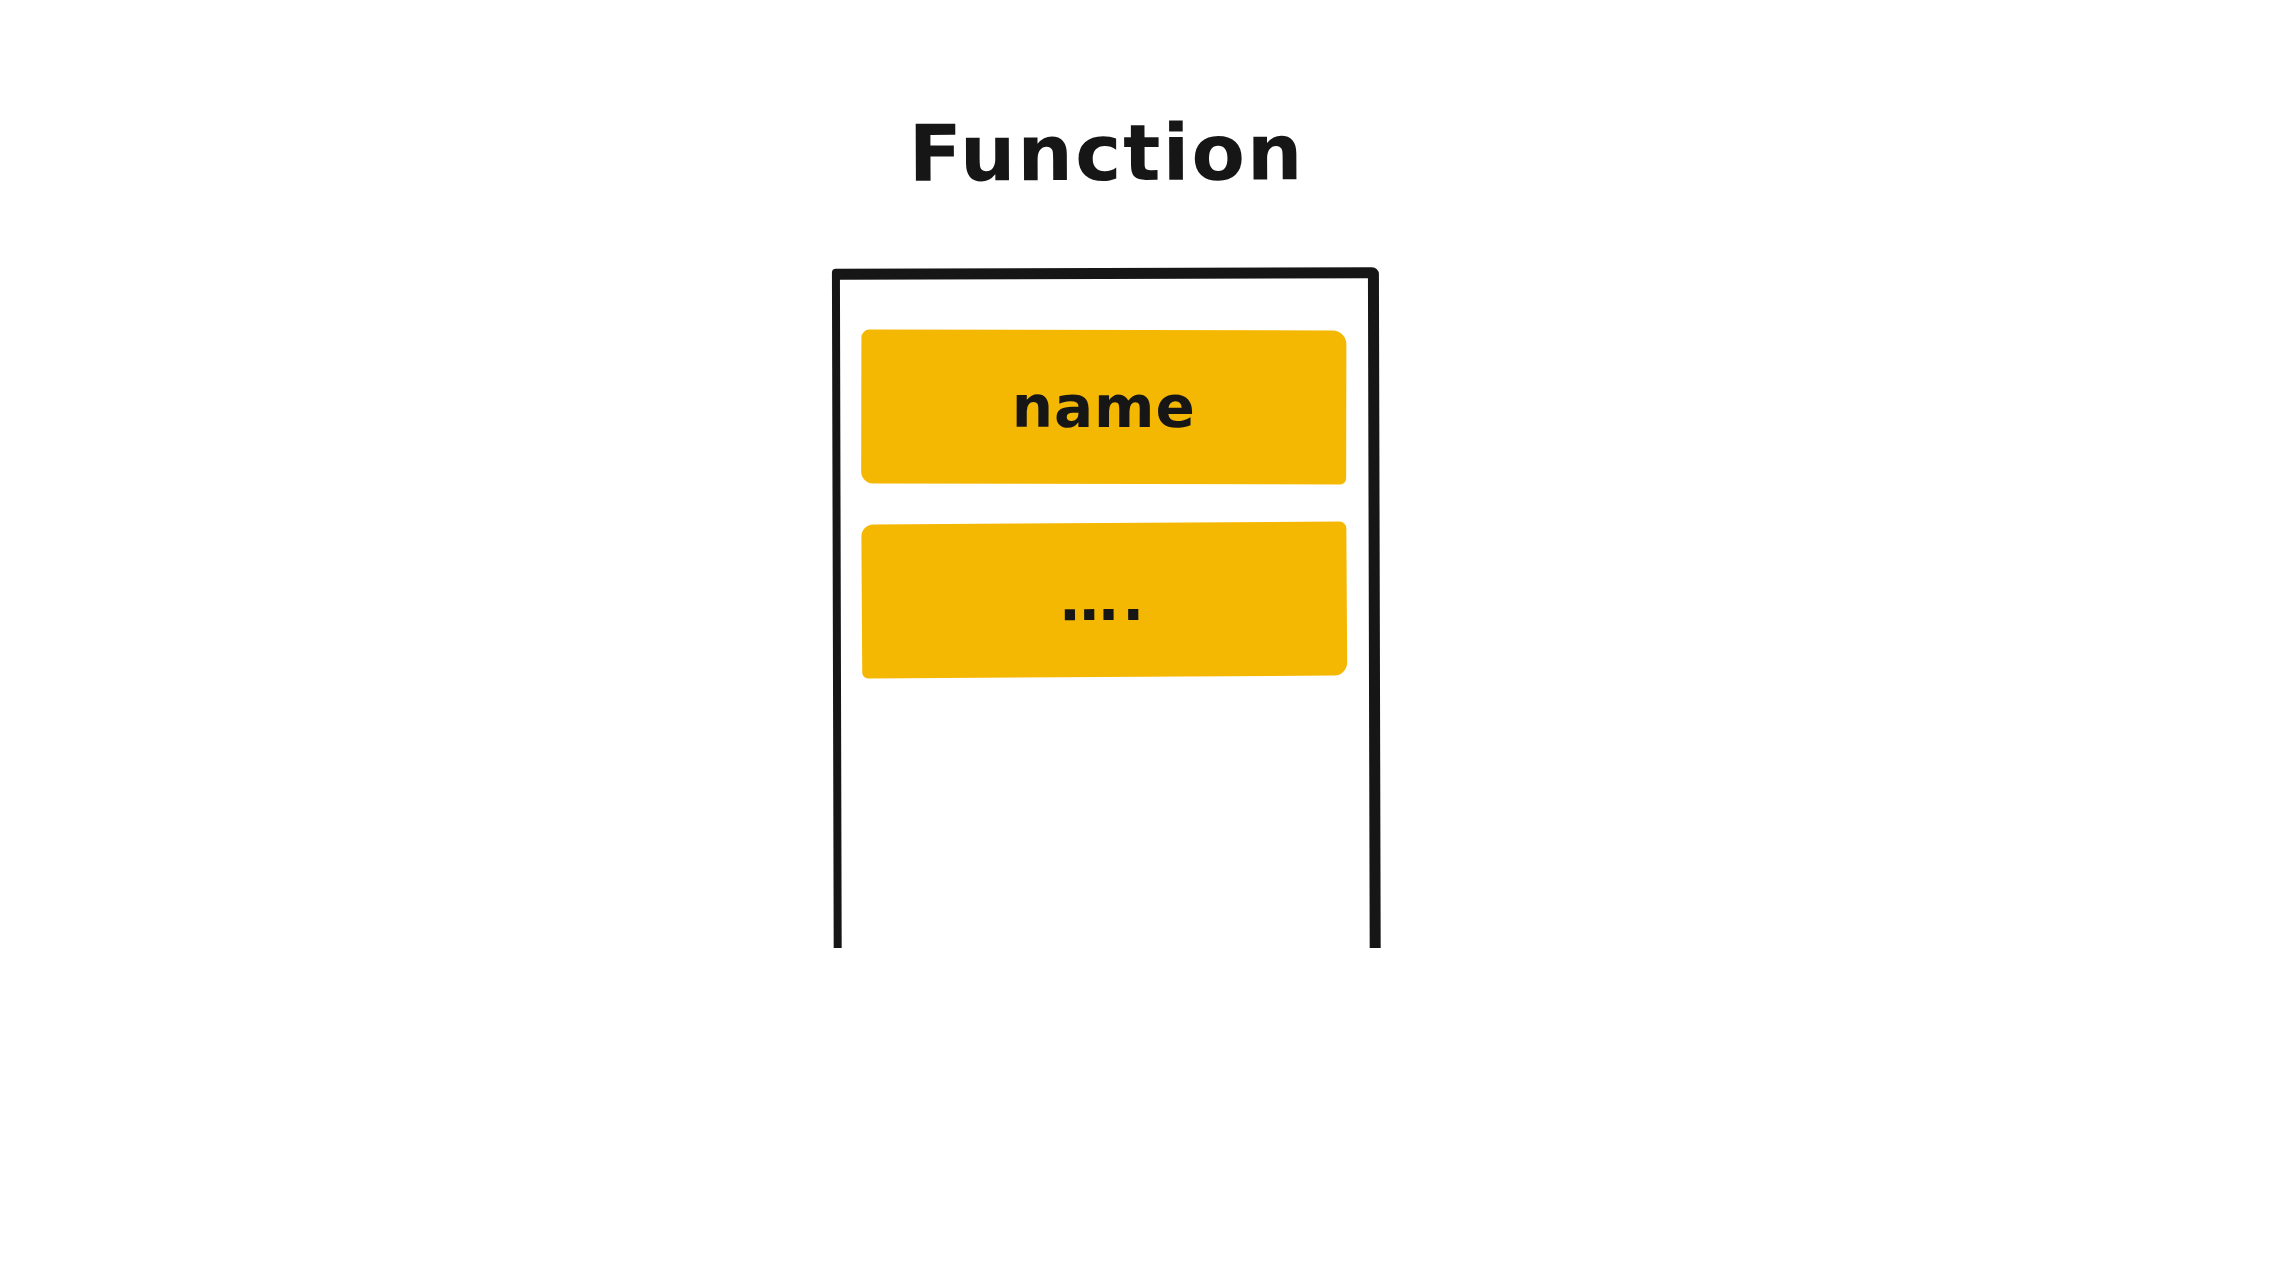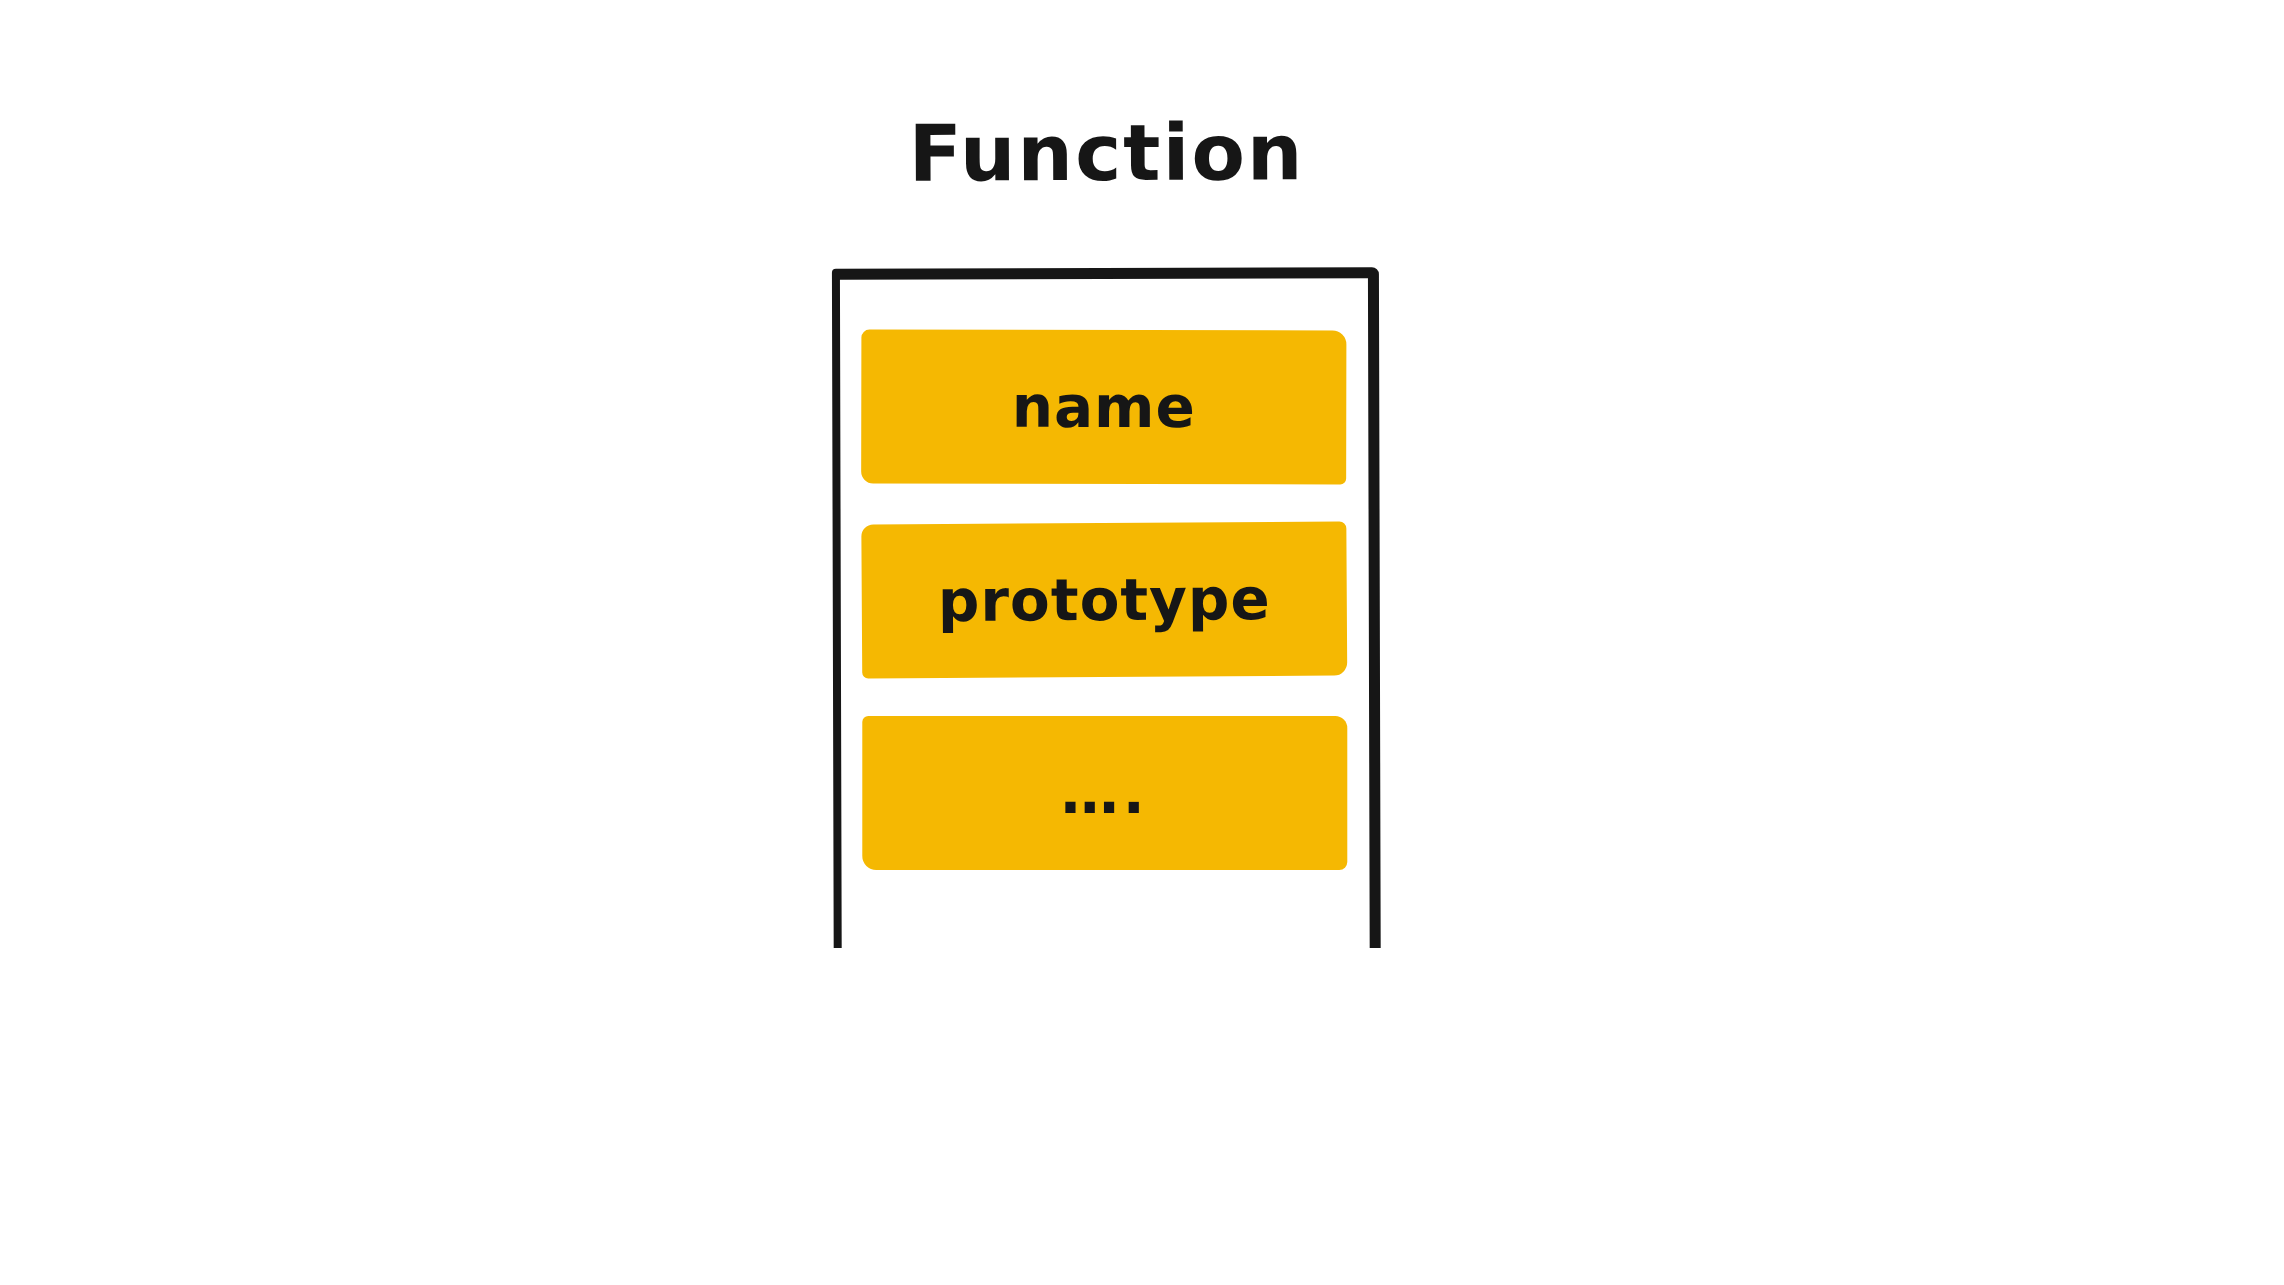--- a/index.html
+++ b/index.html
@@ -76,22 +76,19 @@
 
   <div class="diagram-title">Function</div>
 
   <div class="function-box">
 
 
     <div class="property-row">
       <span class="row-label">name</span>
     </div>
 
-    <div class="property-row">
-      <span class="row-label">prototype</span>
-    </div>
 
     <div class="property-row">
       <span class="row-label dots-label">….</span>
     </div>
 
   </div>
 </div>
 
 </body></html>

